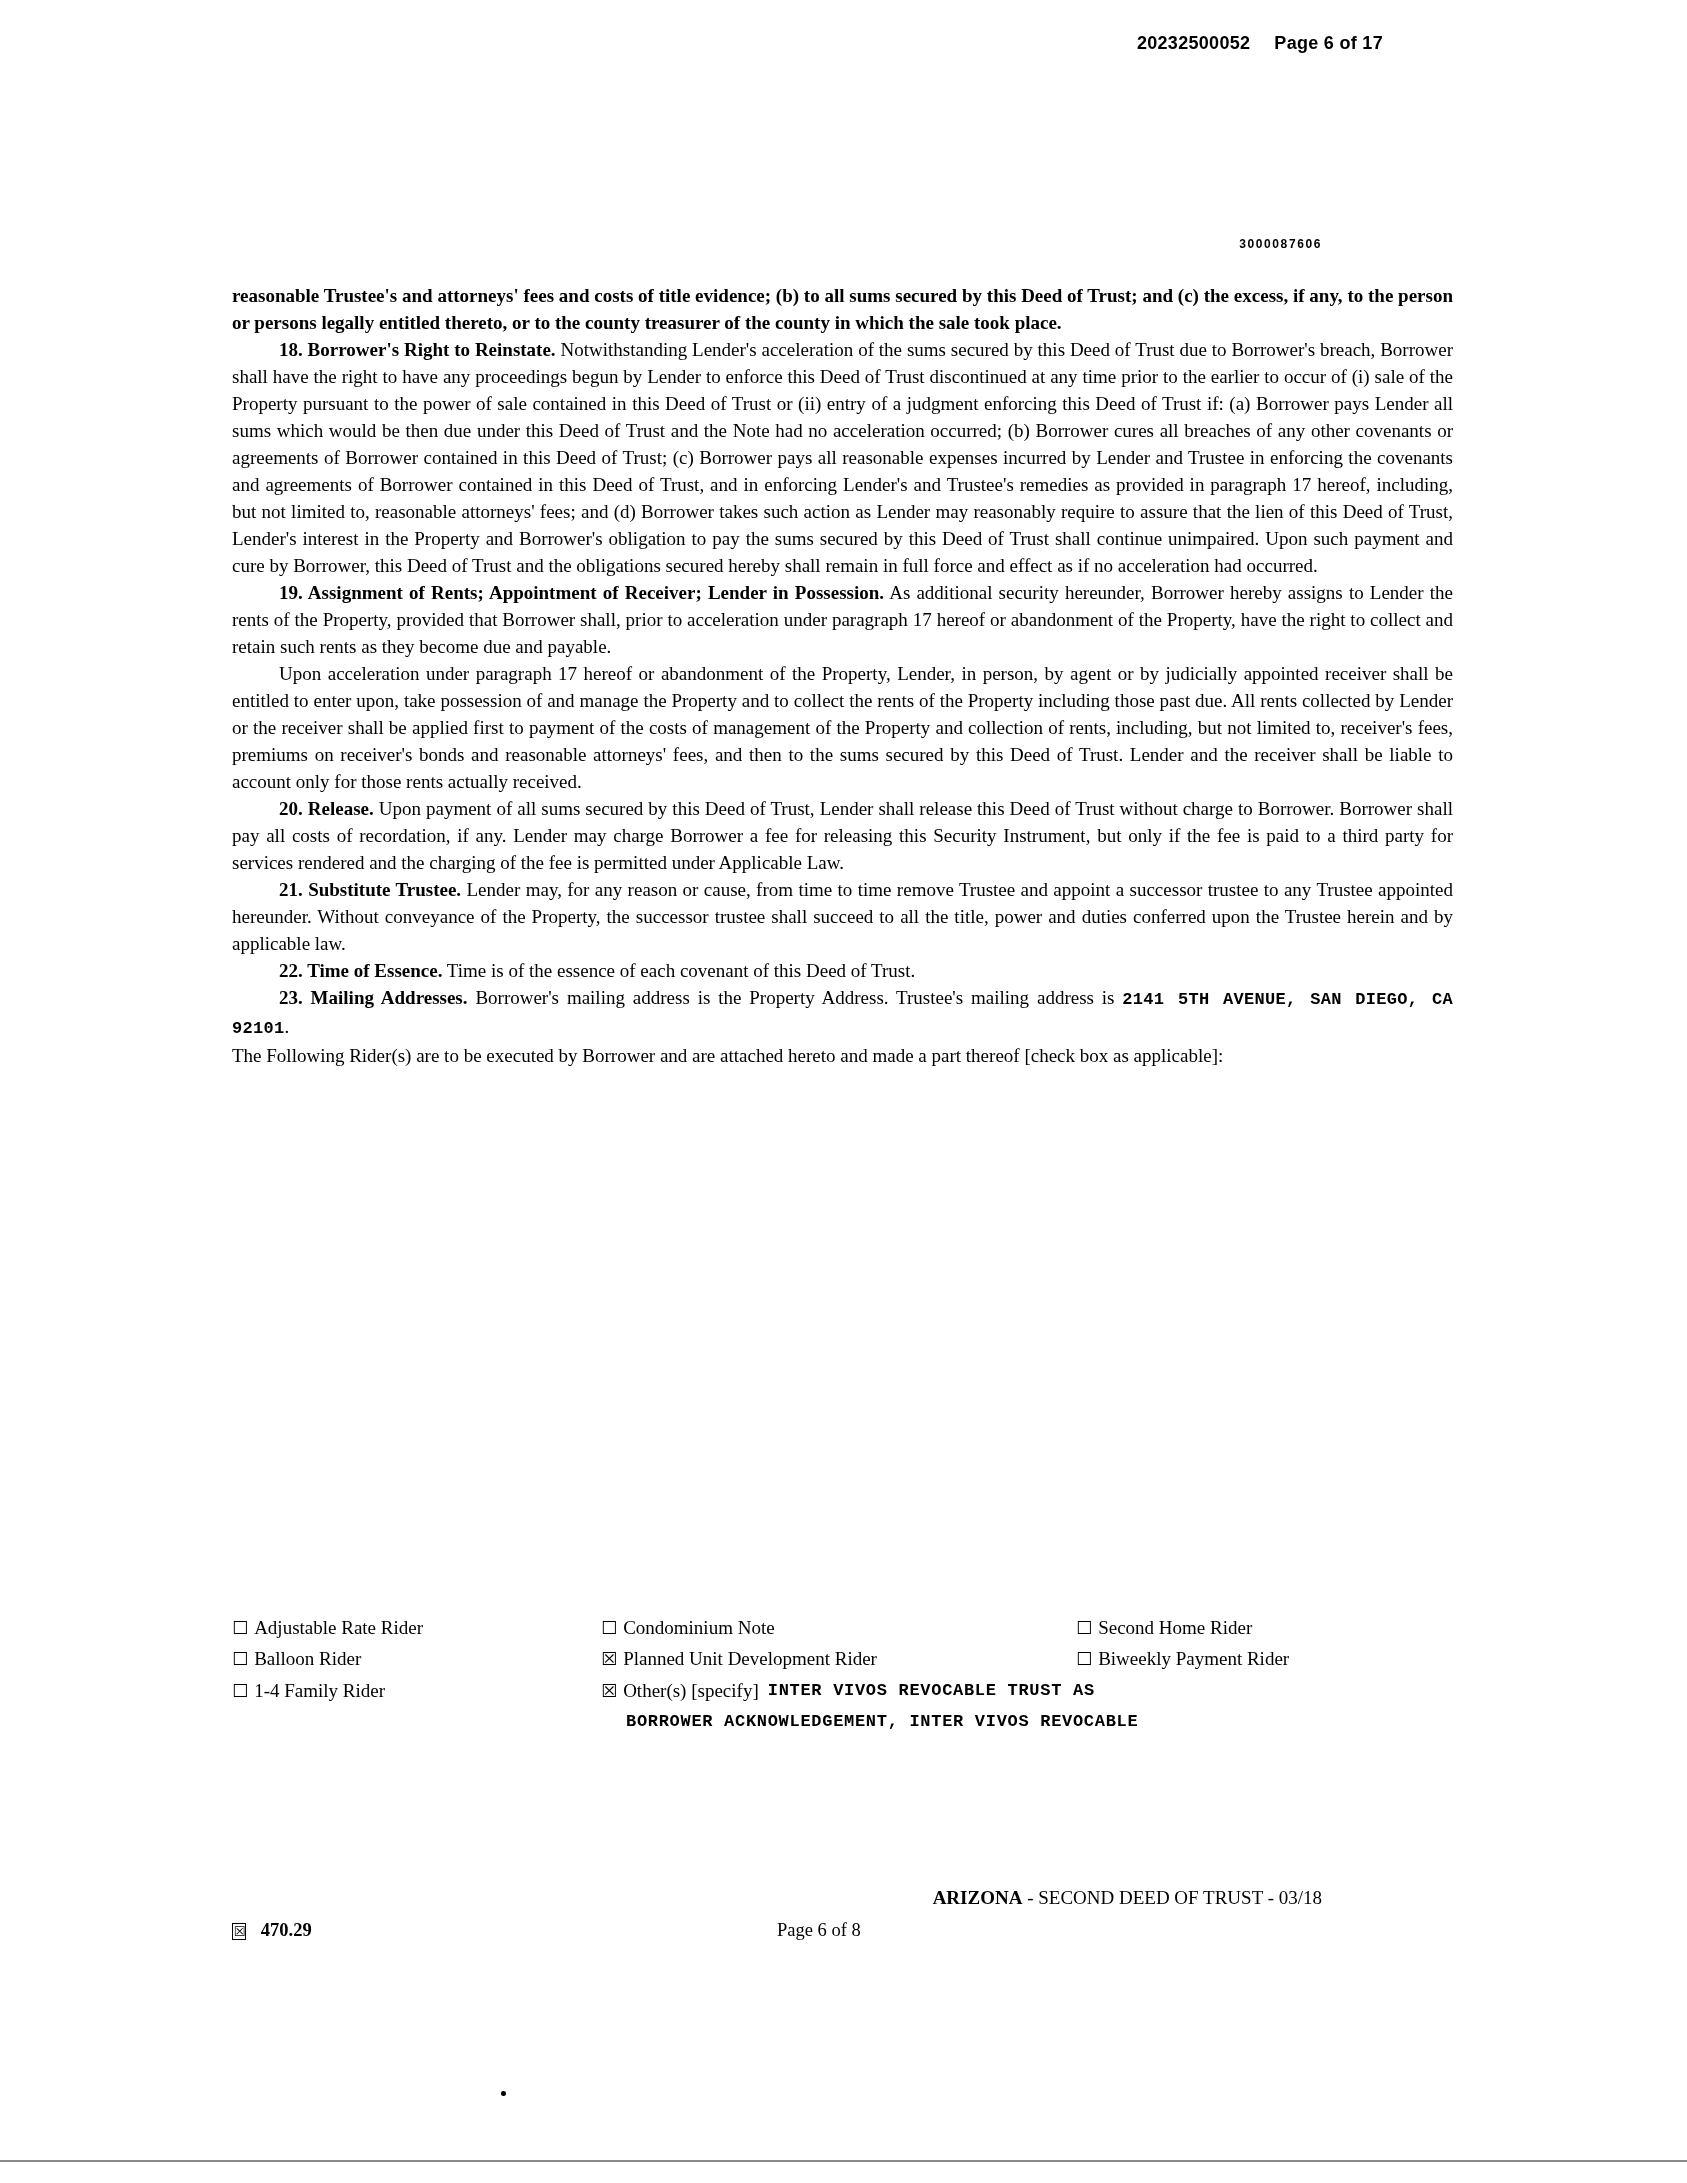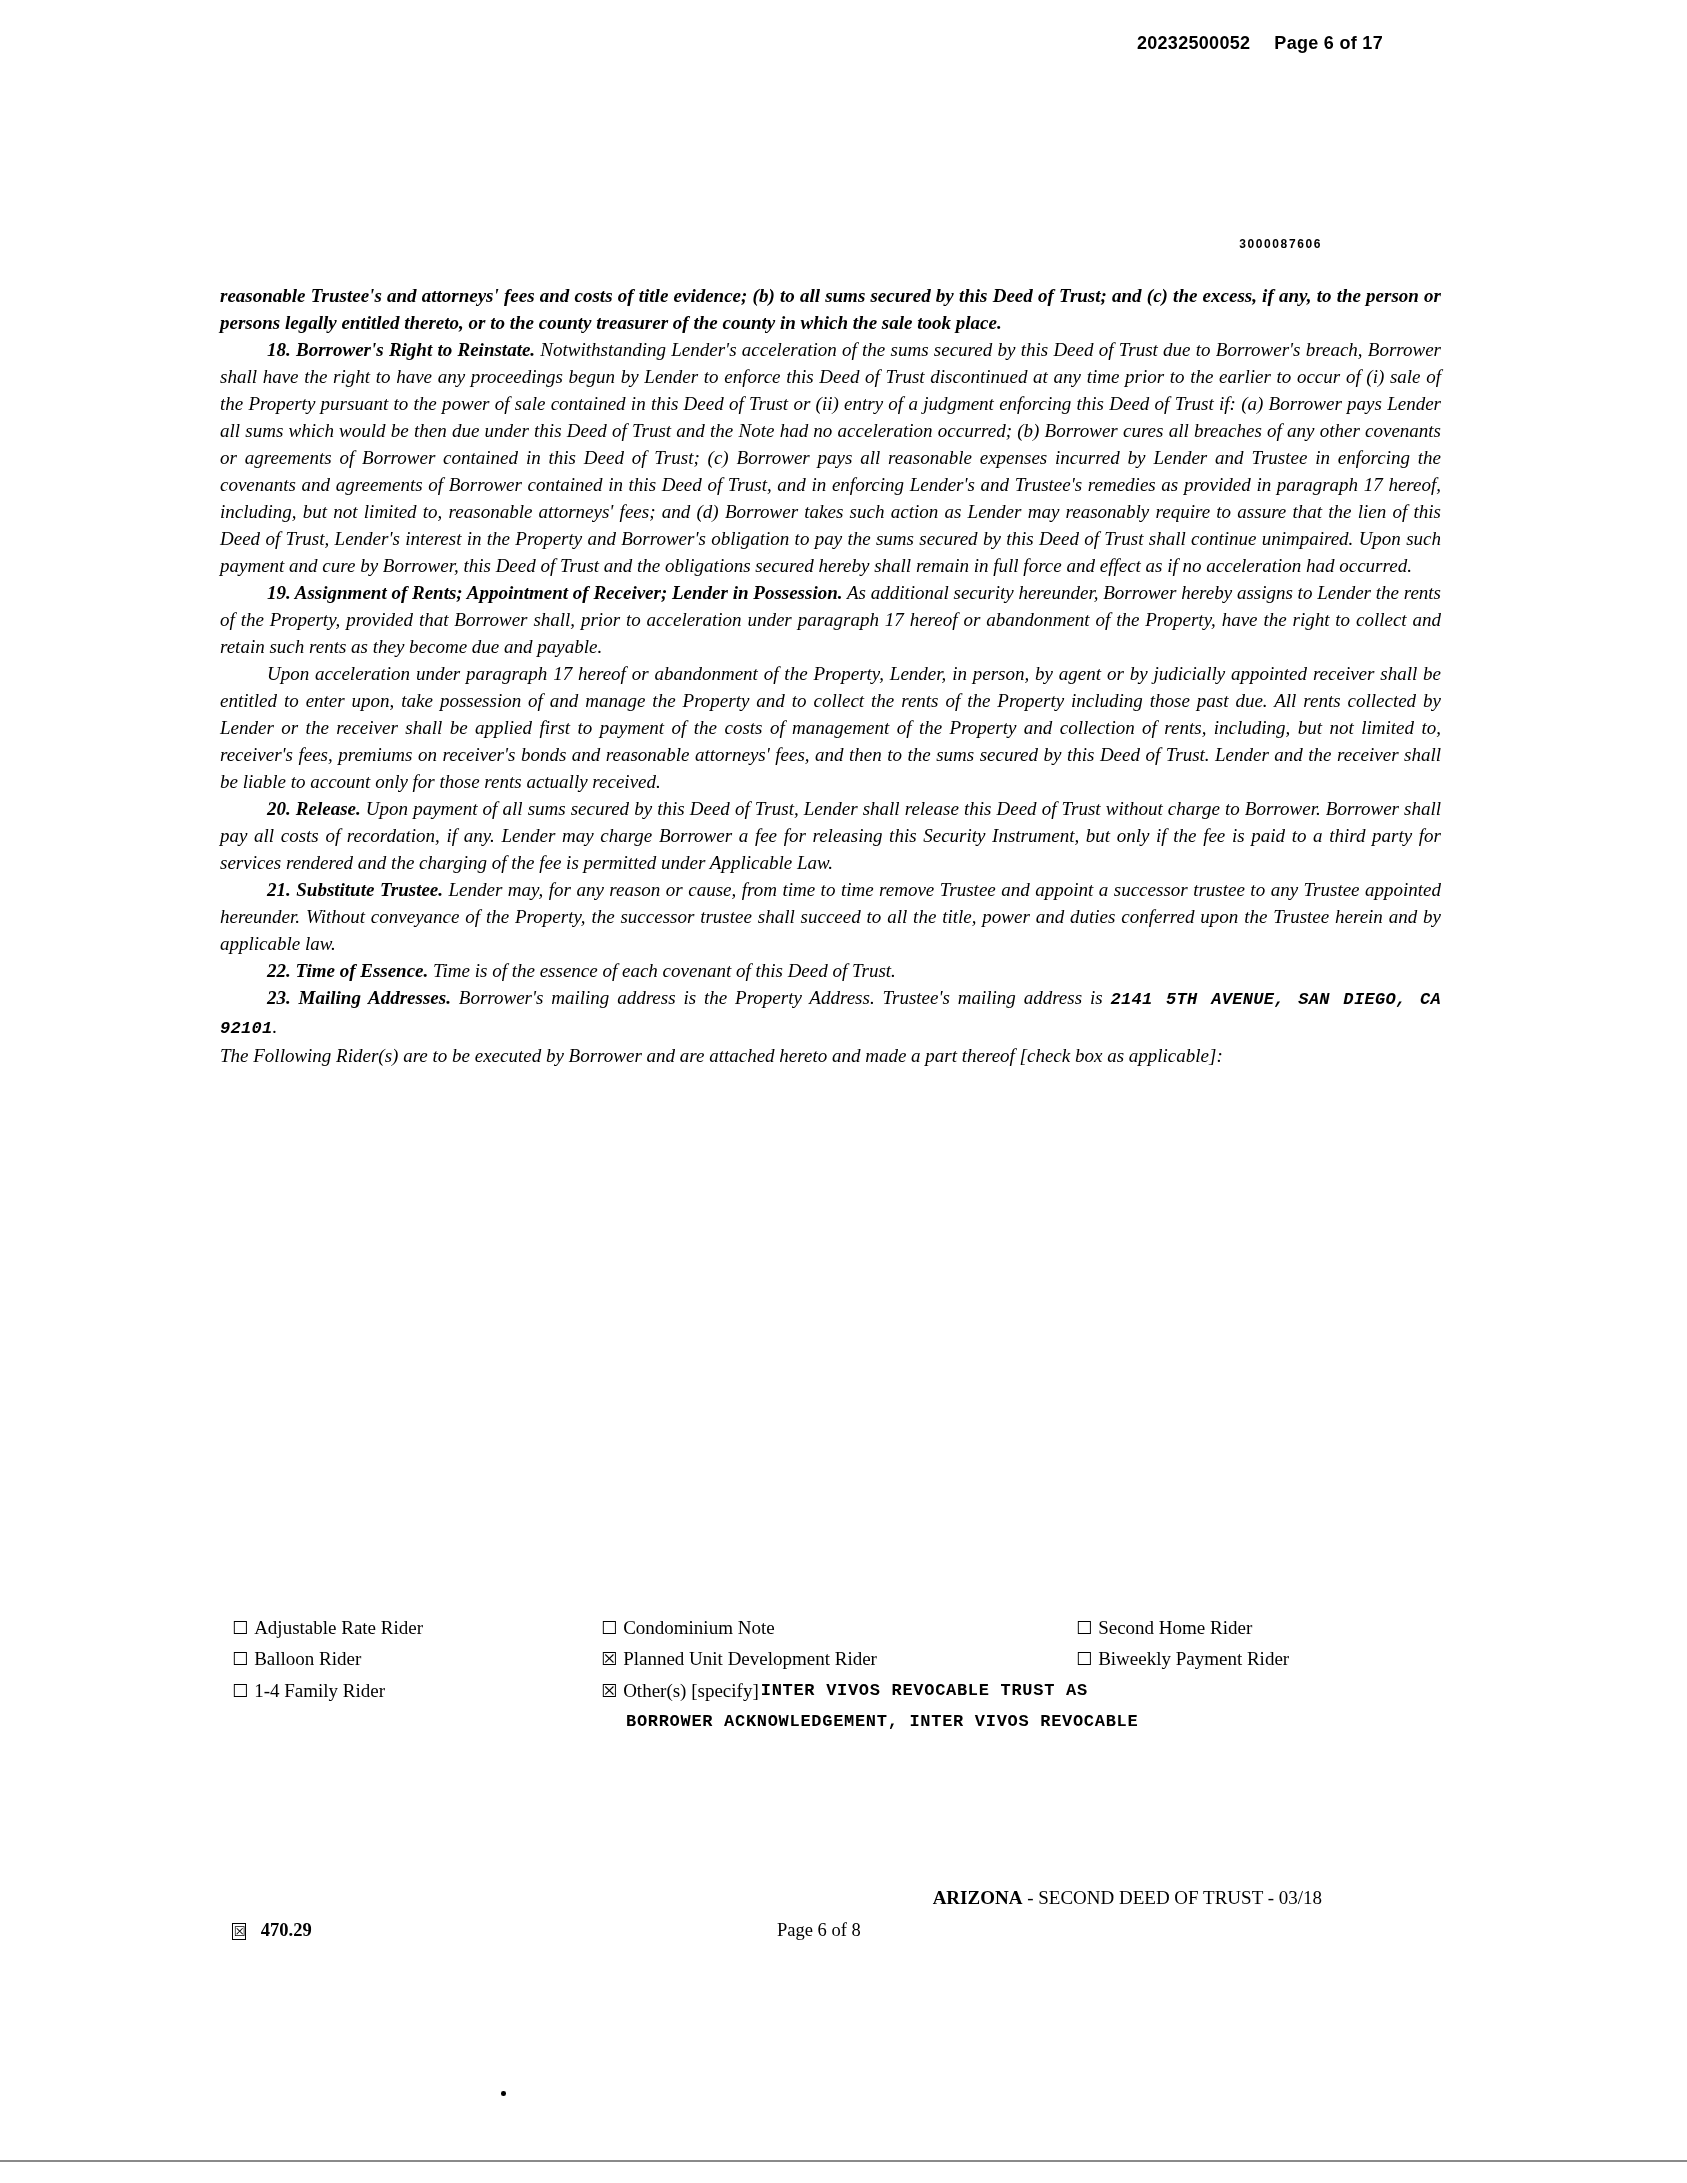--- a/index.html
+++ b/index.html
@@ -37,24 +37,23 @@
     position: absolute;
     right: 206px;
     top: 237px;
     font-family: "Liberation Sans", sans-serif;
     font-weight: bold;
     font-size: 12px;
     letter-spacing: 1.6px;
   }
   .body-col {
     position: absolute;
-    left: 220px;
+    left: 232px;
     top: 282px;
     width: 1221px;
-    font-style: italic;
   }
   p {
     margin: 0;
     font-size: 19px;
     line-height: 27px;
     text-align: justify;
     text-justify: inter-word;
   }
   p.indent { text-indent: 47px; }
   .b { font-weight: bold; }
@@ -219,21 +218,21 @@
         <span class="rider-label">Biweekly Payment Rider</span>
       </div>
 
       <div class="rider-cell">
         <span class="cb">☐</span>
         <span class="rider-label">1-4 Family Rider</span>
       </div>
       <div class="rider-cell" style="grid-column: 2 / 4;">
         <span class="cb">☒</span>
         <span class="rider-label">Other(s) [specify]</span>
-        <span class="other-spec" style="margin-left:2px;">INTER VIVOS REVOCABLE TRUST AS</span>
+        <span class="other-spec" style="margin-left:9px;">INTER VIVOS REVOCABLE TRUST AS</span>
       </div>
 
       <div class="other-cont">BORROWER ACKNOWLEDGEMENT, INTER VIVOS REVOCABLE</div>
 
     </div>
   </div>
 
   <div class="footer-state"><span class="b">ARIZONA</span><span> - SECOND DEED OF TRUST - 03/18</span></div>
 
   <div class="footer-code"><span class="glyph">☒</span><span>470.29</span></div>

